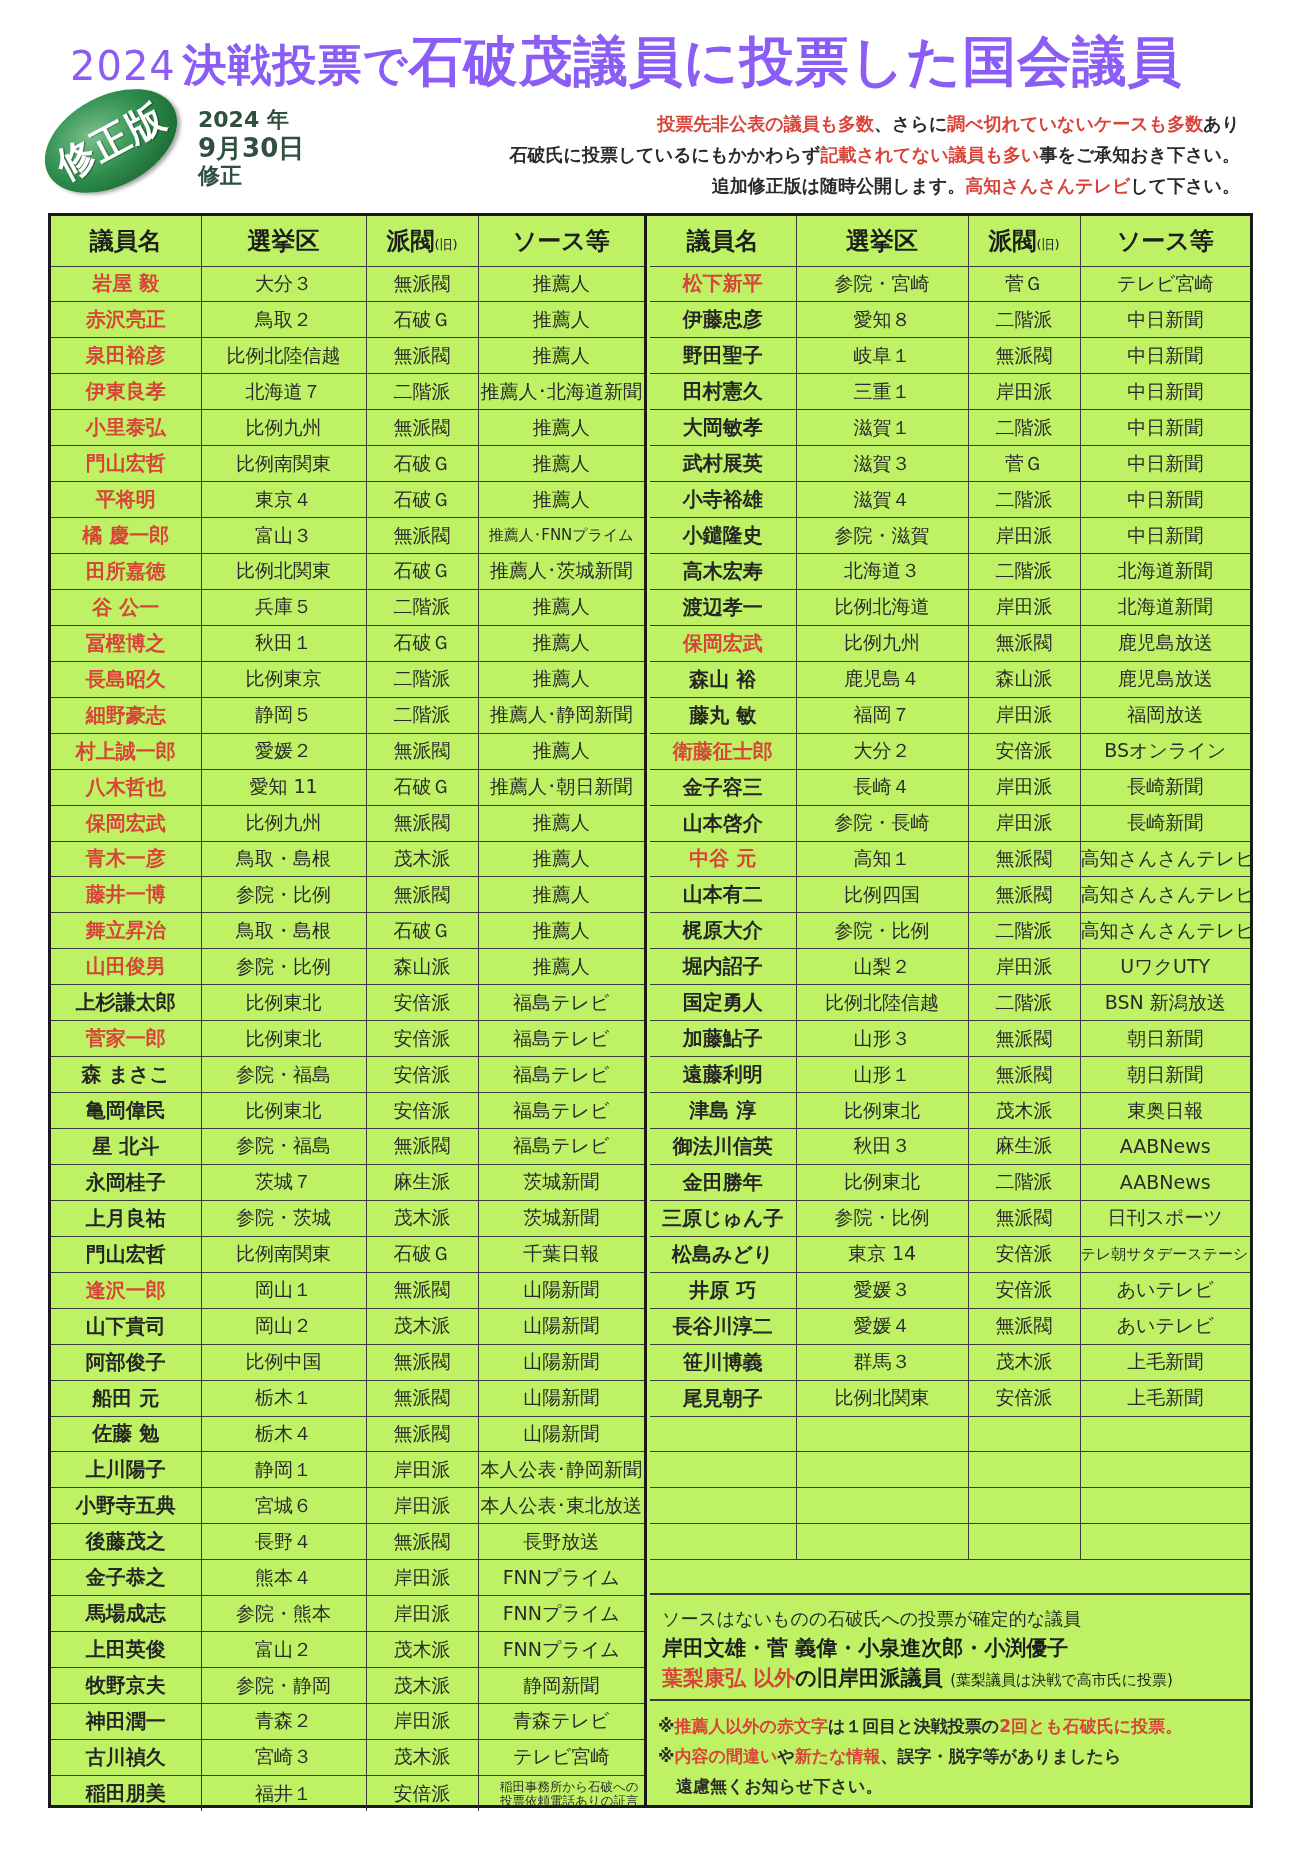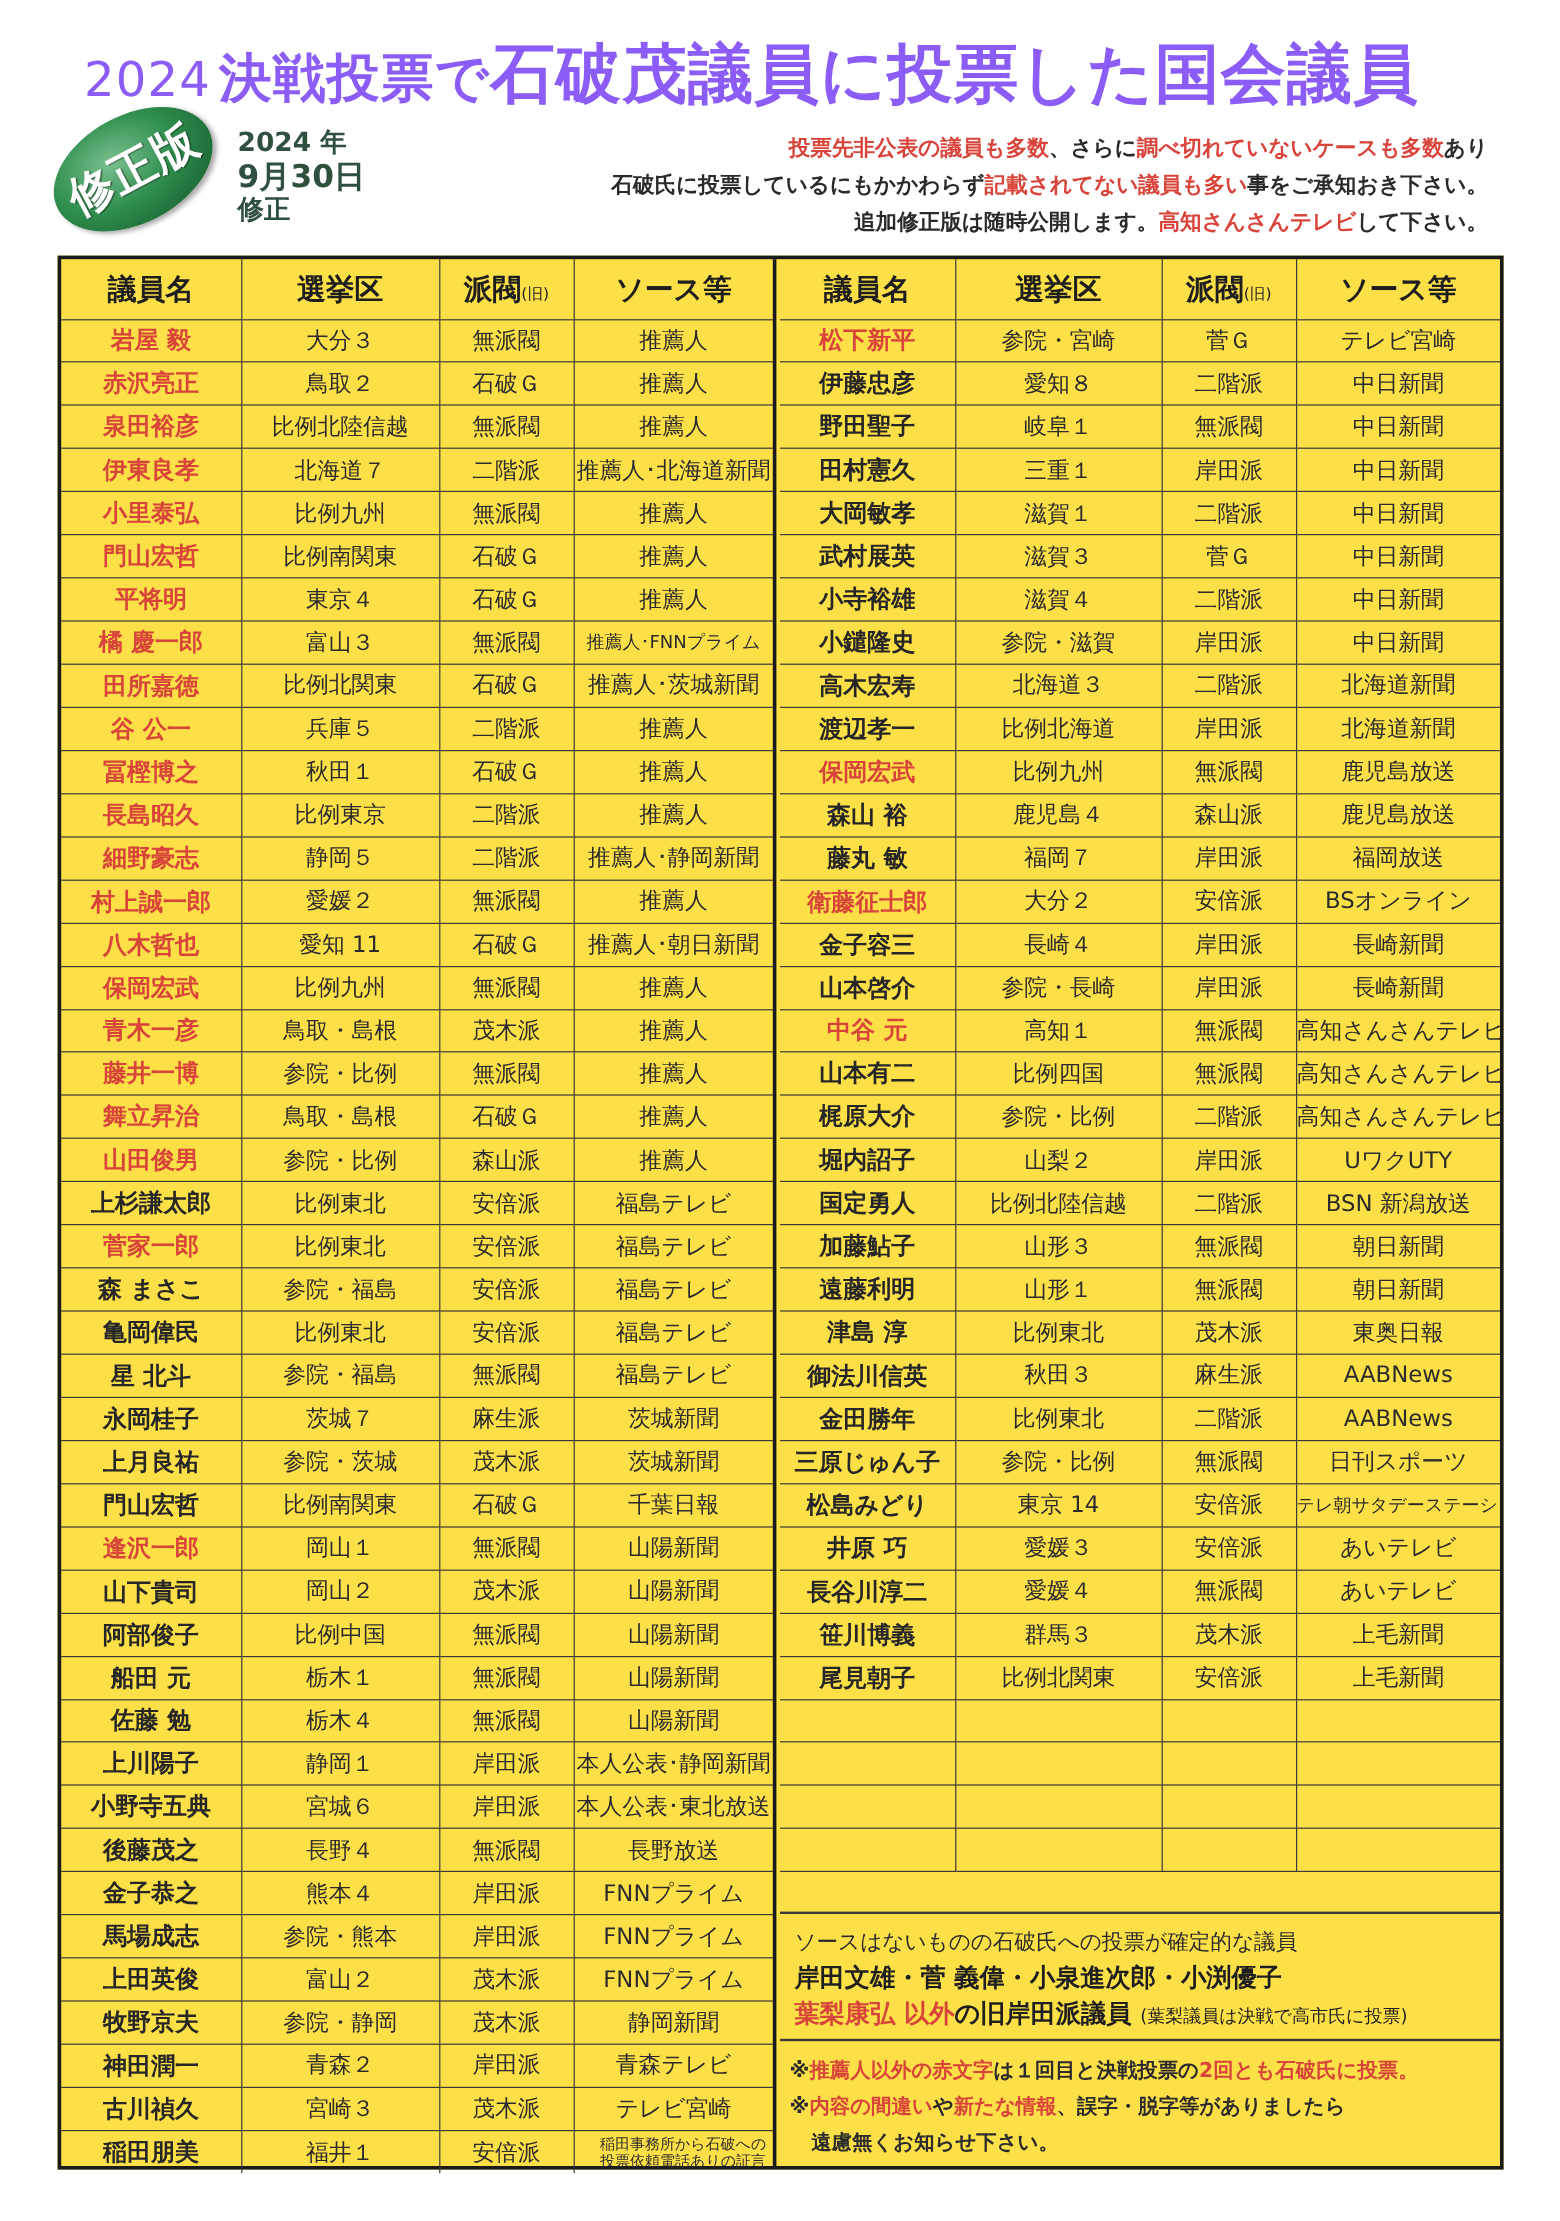--- a/index.html
+++ b/index.html
@@ -31,21 +31,21 @@
   .date-block .d2 { font-size: 26px; }
 
   .notice {
     position: absolute; right: 60px; top: 108px; width: 760px; text-align: right;
     font-size: 18px; line-height: 31px; color: #2a2a2a; font-weight: bold;
   }
   .red { color: #d9443a; }
 
   .table-wrap {
     position: absolute; left: 48px; top: 213px; width: 1205px; height: 1595px;
-    border: 3px solid #1a1a1a; background: #fde047;
+    border: 3px solid #1a1a1a; background: #bef264;
   }
   .half {
     position: absolute; top: 0; bottom: 0;
   }
   .half.left { left: 0; width: 596px; border-right: 3px solid #1a1a1a; }
   .half.right { left: 599px; width: 600px; }
 
   table { border-collapse: collapse; width: 100%; table-layout: fixed; }
   th, td {
     border: 1.5px solid #3a3a3a; text-align: center; white-space: nowrap; overflow: hidden;

